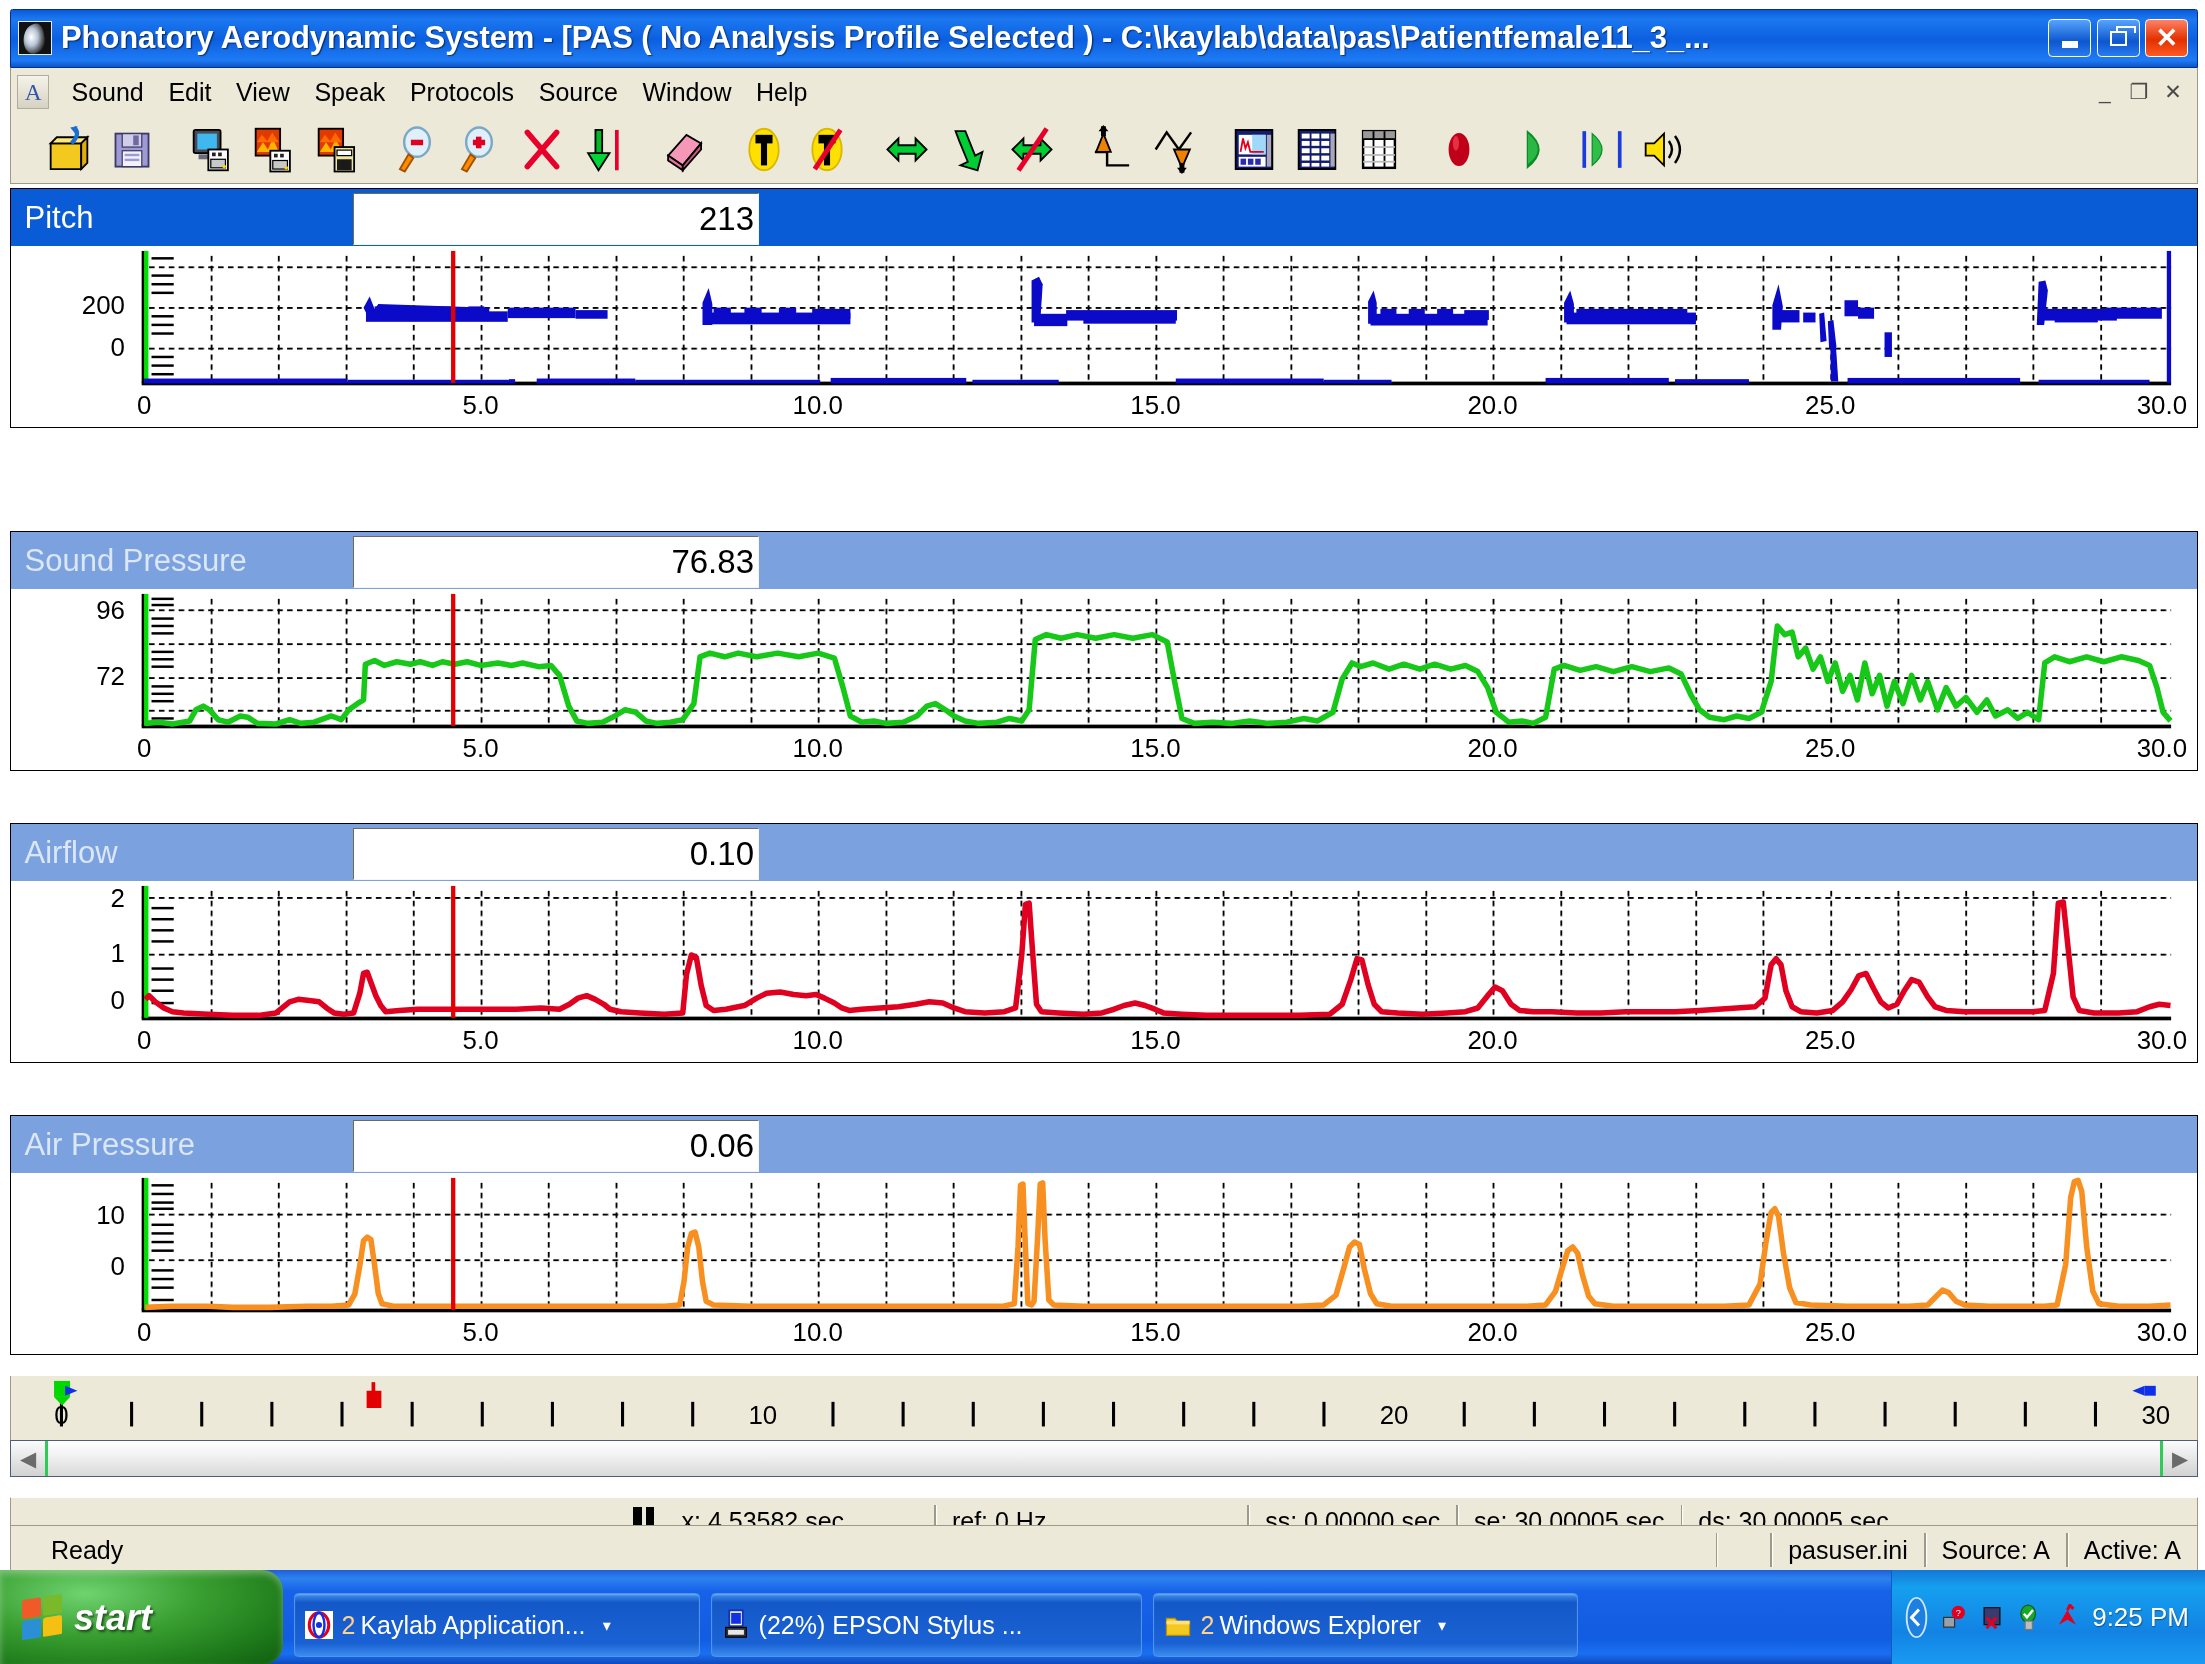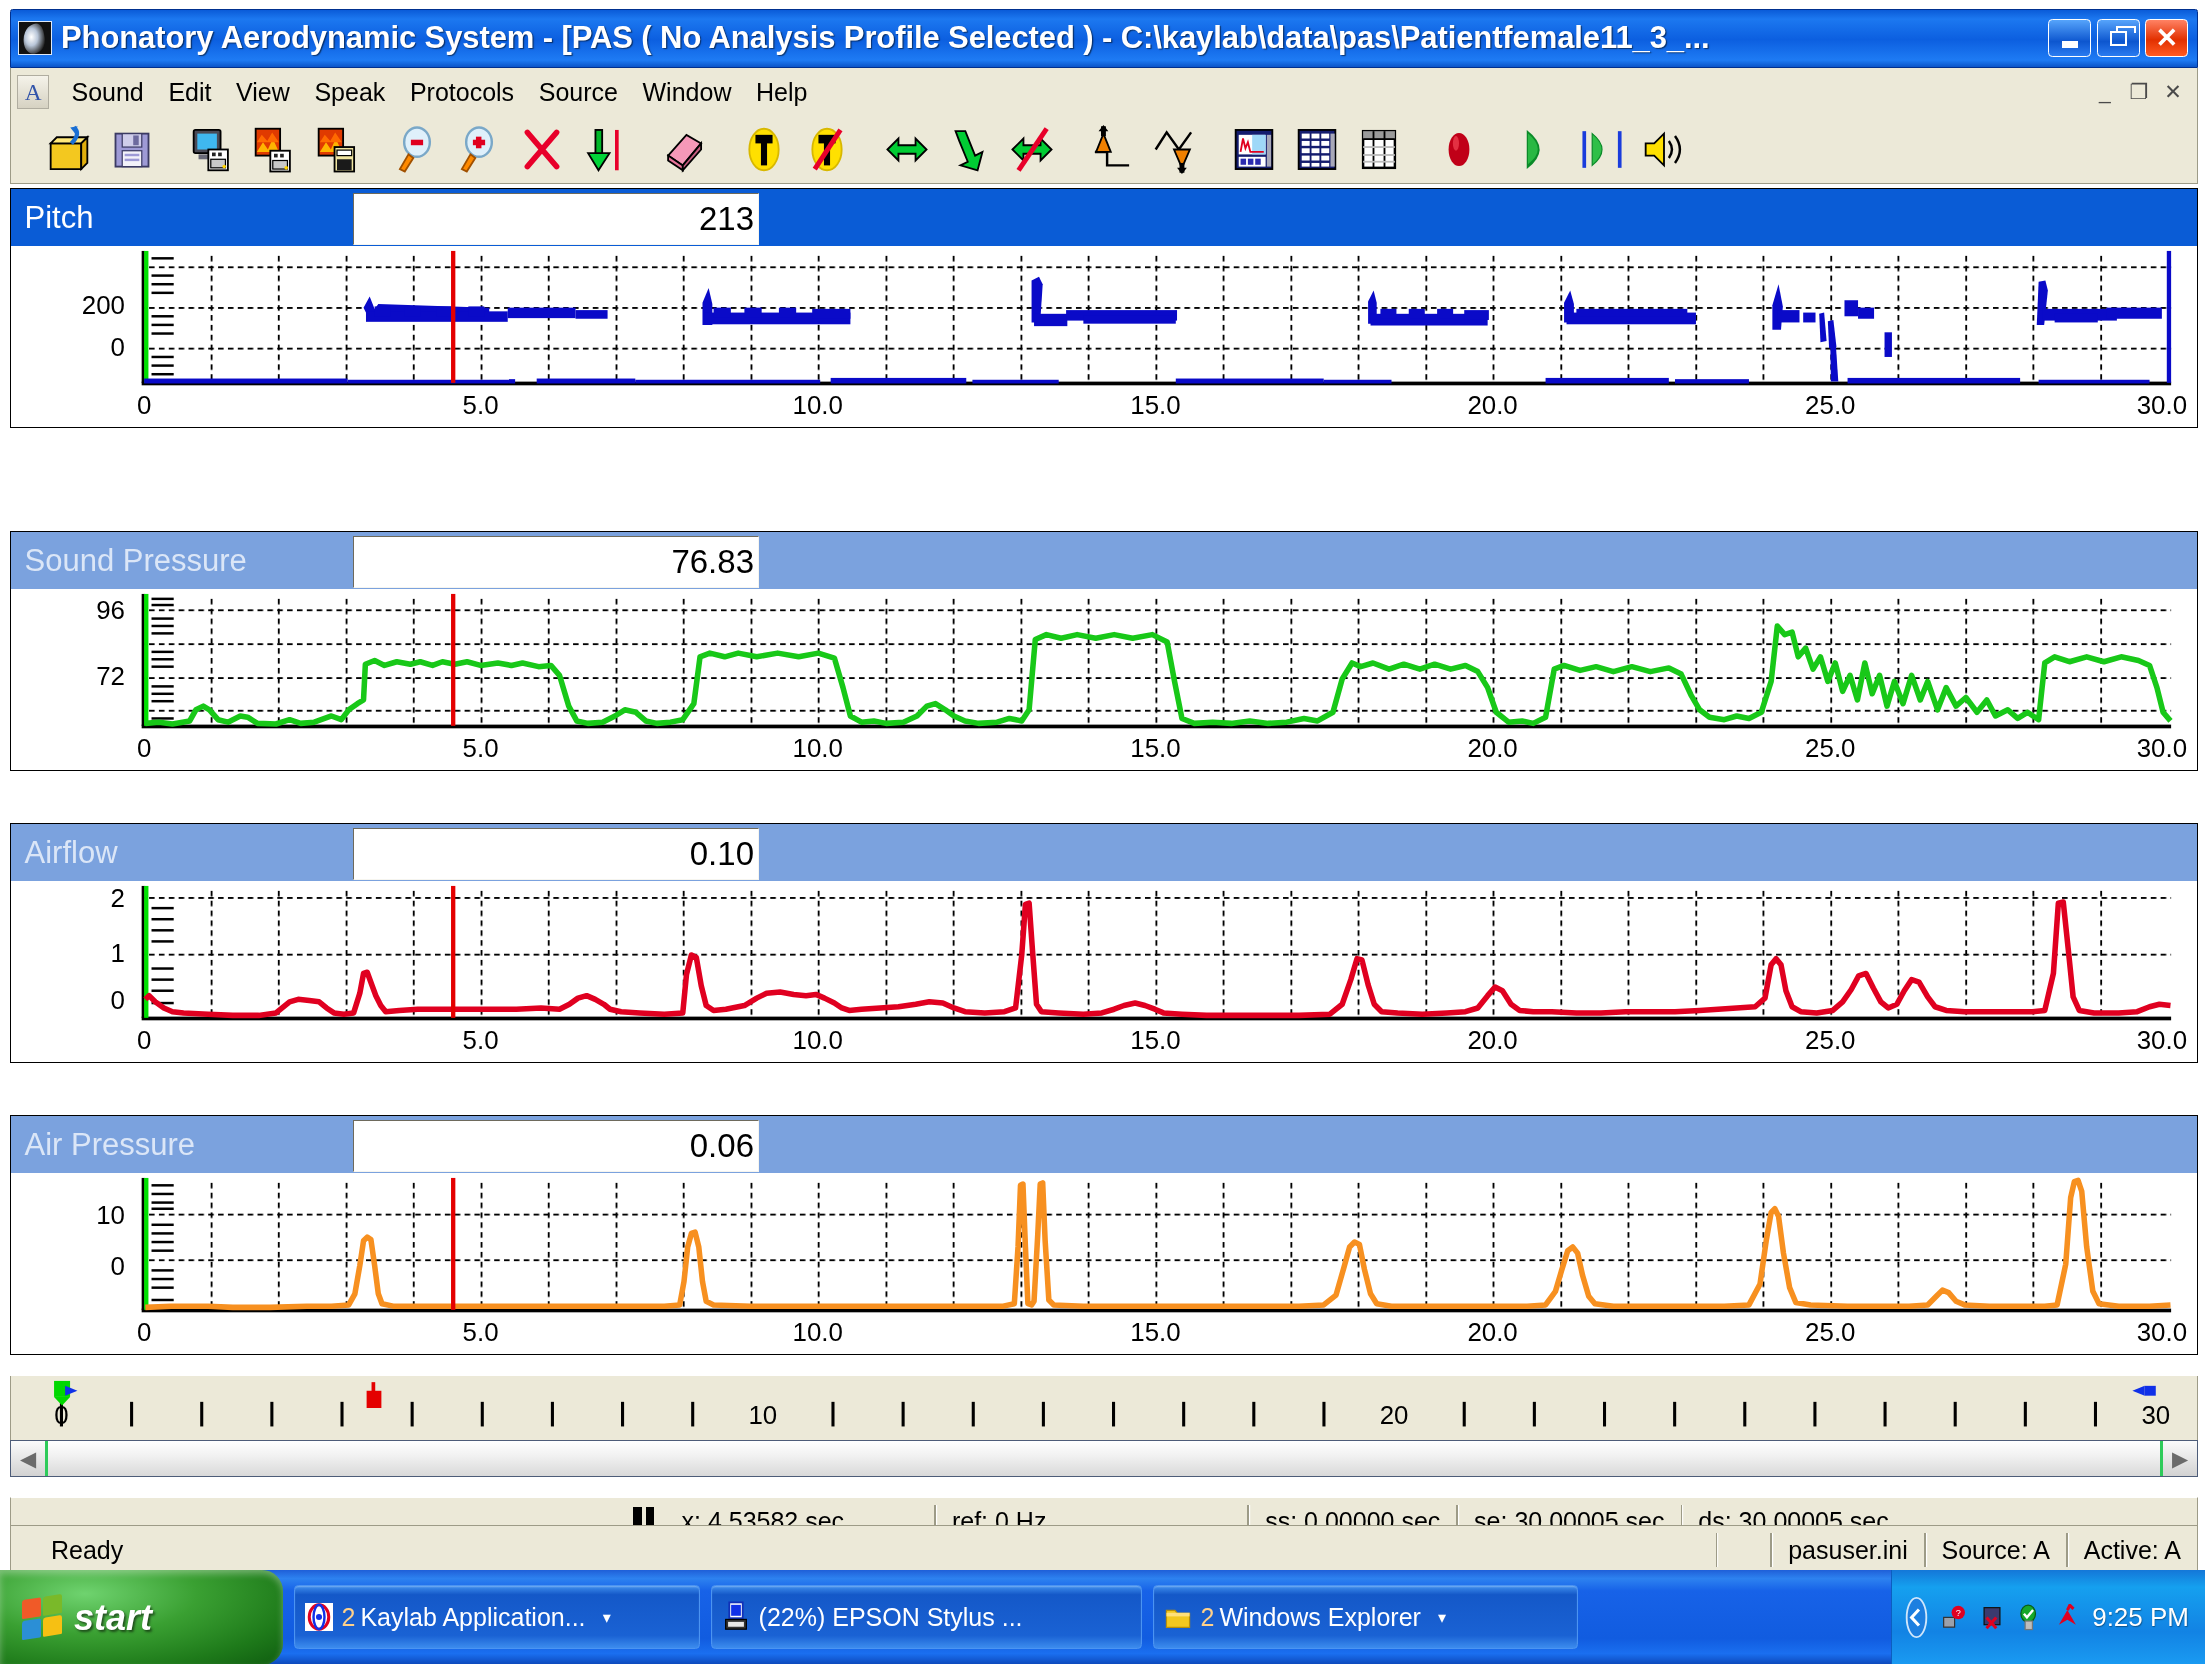--- a/index.html
+++ b/index.html
@@ -146,21 +146,21 @@
   }
   .sfield { padding: 0 16px; height: 34px; display: flex; align-items: center; white-space: nowrap; }
   .sdiv { width: 1.8px; height: 34px; background: #9d9b87; box-shadow: 1.2px 0 0 #ffffff; }
   .pausebars { display:inline-flex; gap:4.3px; margin-right: 11px; }
   .pausebars i { display:block; width:8.6px; height:30px; background:#000; }
 
   
   #taskbar {
     position: absolute; left: 0; top: 1570px; width: 2205px; height: 95px;
     background: linear-gradient(to bottom,#1f5fd8 0%,#2d82f0 9%,#1762e8 22%, #115ce0 72%, #1a6ff0 88%, #0c46b8 100%);
-    display: flex; align-items: flex-start;
+    display: flex; align-items: center;
   }
   #startbtn {
     width: 283px; height: 100%;
     background: radial-gradient(ellipse at 30% 25%, #6fd36f 0%, #3aa032 40%, #1e7a1a 75%, #0f5c10 100%);
     border-radius: 0 21px 21px 0;
     display: flex; align-items: center; gap: 11px; padding-left: 22px;
     box-shadow: inset 0 3.7px 7.4px rgba(255,255,255,.35);
   }
   #startbtn .flag { width: 41px; height: 41px; position: relative; transform: skewY(-9deg); flex:0 0 auto;}
   #startbtn .flag i { position:absolute; width:18.5px; height:18.5px; border-radius: 2.5px 2.5px 1.2px 1.2px;}

